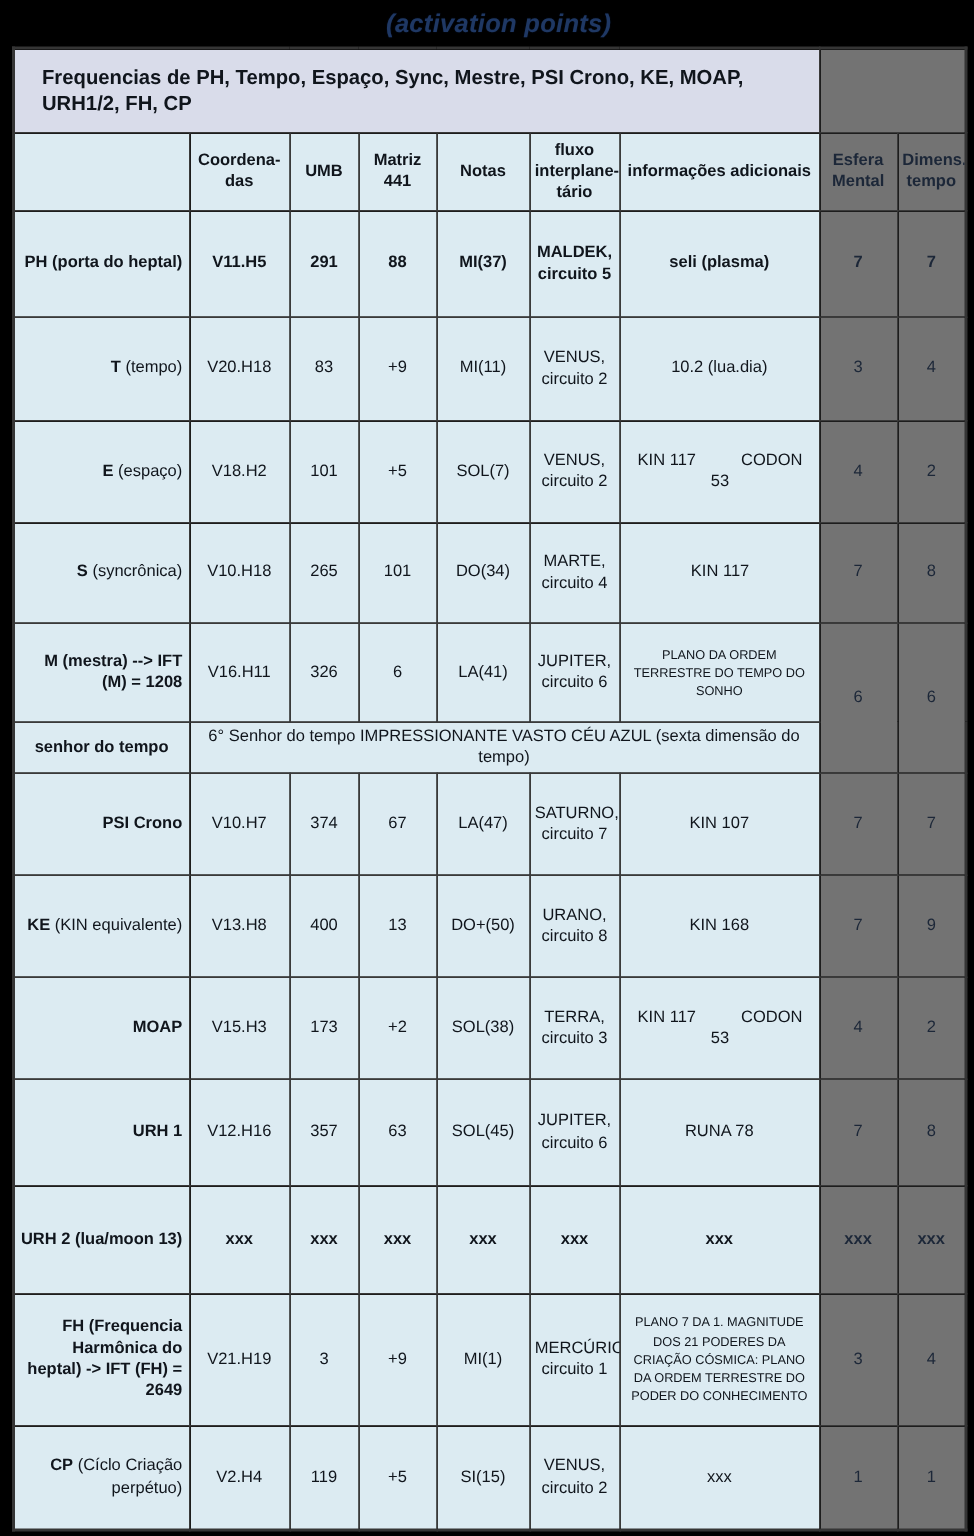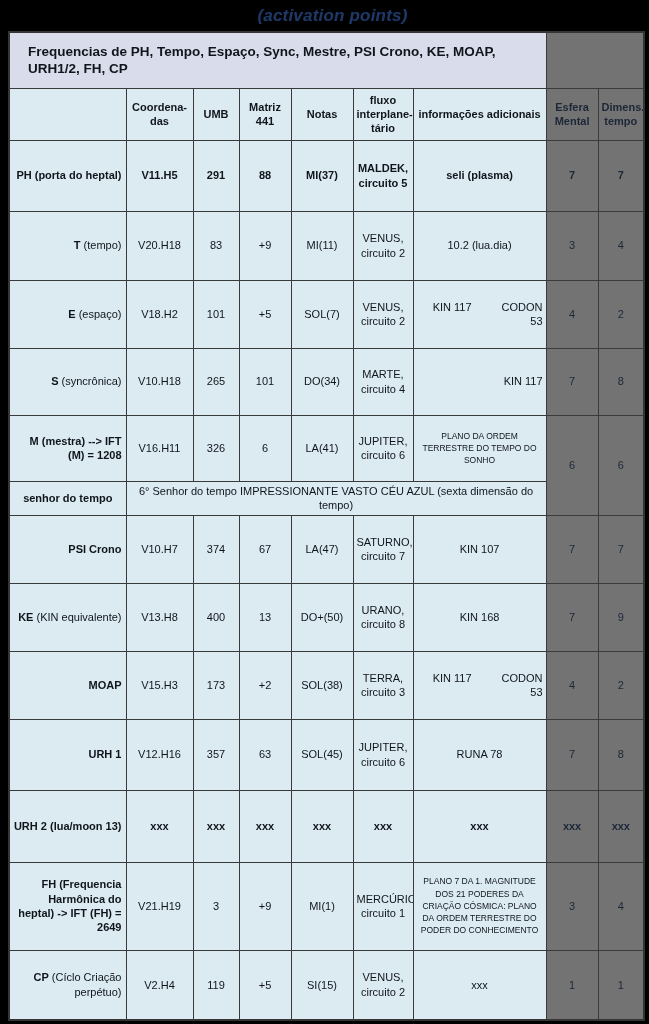--- a/index.html
+++ b/index.html
@@ -15,21 +15,21 @@
     text-align:center;vertical-align:middle;padding:1px 3px;line-height:1.3;
     overflow:hidden;}
   td.lav{background:#d9dcea;}
   td.peri{background:#737373;color:#1c2738;}
   td.label{text-align:right;padding-right:4px;}
   td.label .ls{font-weight:bold;}
   td.freq{font-size:13.5px;font-weight:bold;text-align:left;padding-left:18px;}
   td.colhead{font-weight:bold;}
   .prewrap{white-space:pre-line;}
   td.small{font-size:8.5px;line-height:1.45;padding:0 3px;}
-  td.left{text-align:right;padding-left:4px;}
+  td.left{text-align:center;padding-left:4px;}
   td.left .gap{margin-left:30px;}
   td.senhorlbl{text-align:center;font-weight:bold;}
   tr.boldrow td,tr.boldrow td span{font-weight:bold;}
   .h56{height:56px}.h52{height:52px}.h71{height:71px}.h69{height:69px}
   .h68{height:68px}.h67{height:67px}.h66{height:66px}.h34{height:34px}
   .h72{height:72px}.h88{height:88px}.h70{height:70px}
 </style>
 </head>
 <body>
 

